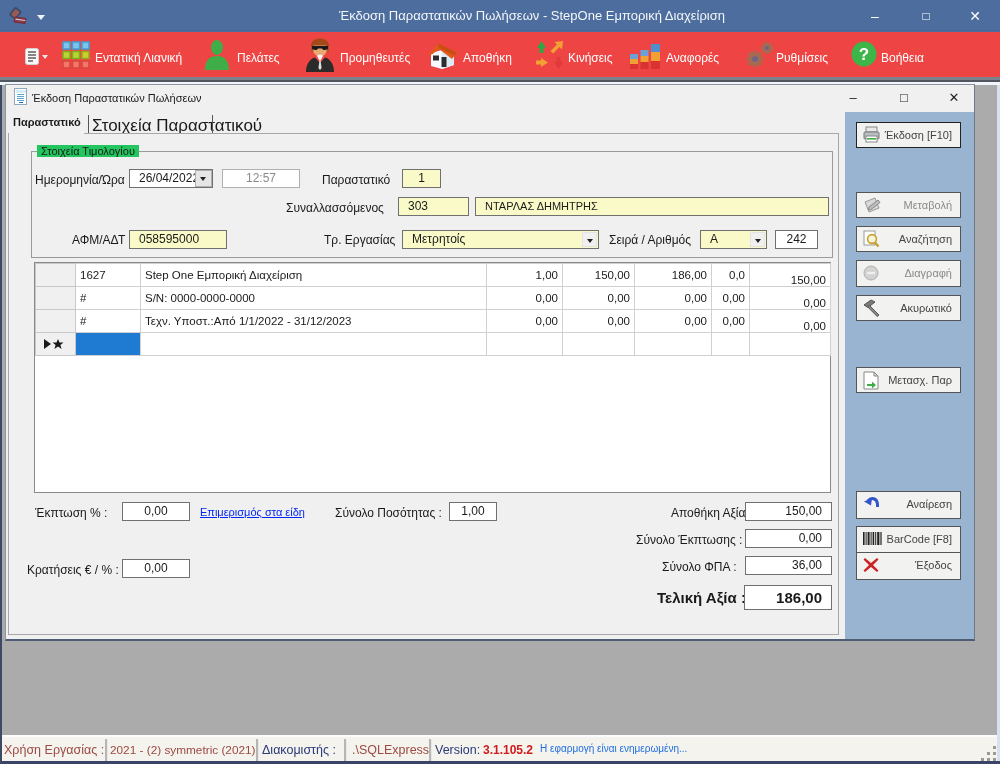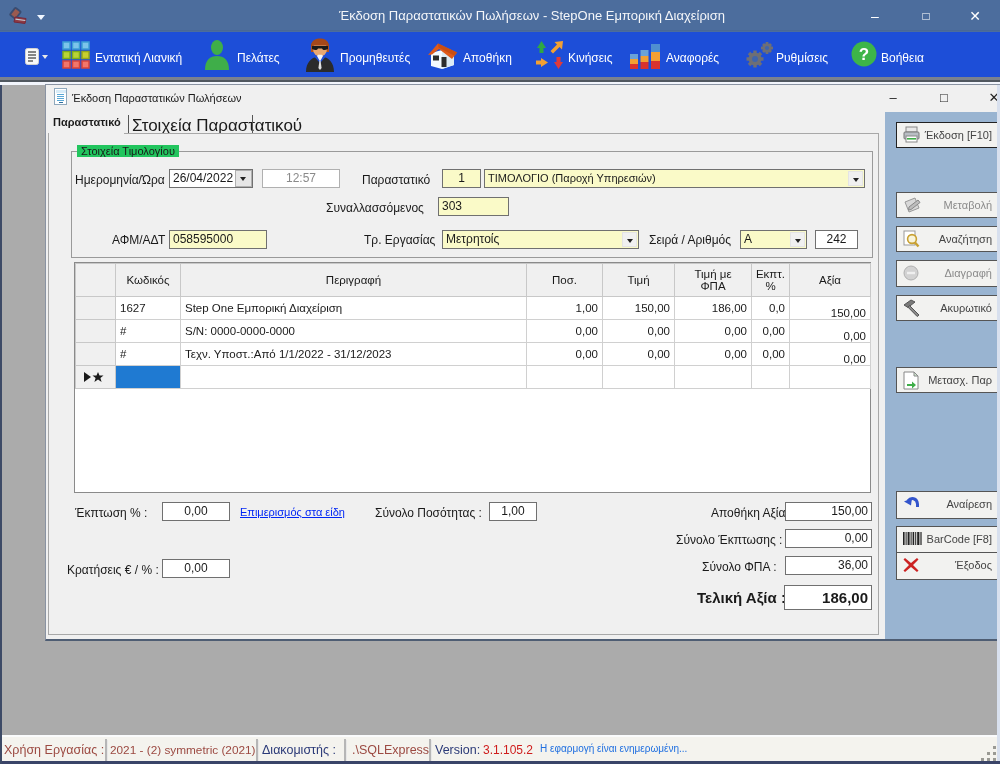--- a/index.html
+++ b/index.html
@@ -6,44 +6,44 @@
 html,body { width:1000px; height:764px; overflow:hidden; }
 body { font-family:"Liberation Sans", sans-serif; position:relative; background:#ababab; }
 .abs { position:absolute; }
 
 
 #titlebar { position:absolute; left:0; top:0; width:1000px; height:32px; background:#4c6d9d; }
 #apptitle { position:absolute; left:0; top:0; width:1000px; height:32px; line-height:32px; text-align:center; color:#f4f6f9; font-size:13px;margin-left:32px; }
 .wbtn { position:absolute; top:0; width:46px; height:32px; color:#fff; text-align:center; line-height:32px; font-size:14px; }
 
 
-#toolbar { position:absolute; left:0; top:32px; width:1000px; height:45px; background:#1d4ed8; }
+#toolbar { position:absolute; left:0; top:32px; width:1000px; height:45px; background:#ef4444; }
 .tbtext { position:absolute; color:#fff; font-size:12px; top:19px; }
 #navstrip { position:absolute; left:0; top:77px; width:1000px; height:8px; background:linear-gradient(#7b828e 0 38%, #50575f 38% 60%, #f2f5fc 60% 100%); }
 
 
-#mdi { position:absolute; left:0; top:85px; width:840px; height:650px; background:#ababab;margin-left:40px; }
+#mdi { position:absolute; left:0; top:85px; width:840px; height:650px; background:#ababab; }
 
 
 #win { position:absolute; left:5px; top:-1px; width:970px; height:557px; background:#f0f0f0; border:1px solid #8a93a2; border-right-color:#70798a; border-bottom:2px solid #4e5d73; }
 .ricon { position:absolute; left:6px; top:3px; }
 #wtitle { position:absolute; left:0; top:0; width:100%; height:26px; background:#f0f0f0; }
 #wtitle .txt { position:absolute; left:26px; top:7px; font-size:11px; color:#1a1a1a; }
 .wc { position:absolute; top:0; height:26px; width:44px; color:#222; text-align:center; line-height:26px; font-size:13px; }
 
 
 #tabs { position:absolute; left:4px; top:30px; height:22px; font-size:12px; color:#1a1a1a; }
 
 
 #grp { position:absolute; left:25px; top:66px; width:802px; height:107px; border:1px solid #9a9a9a; }
 #grp legend,
 #grplabel { position:absolute; left:5px; top:-7px; background:#22c55e; padding:0 4px; font-size:11px; color:#1a1a1a; }
 
 .lbl { position:absolute; font-size:12px; color:#1a1a1a; white-space:nowrap; }
-.fld { position:absolute; background:#fff; border:1px solid #707070; font-size:12px; color:#1a1a1a; line-height:17px; padding:0 3px; white-space:nowrap; overflow:hidden; }
+.fld { position:absolute; background:#fff; border:1px solid #707070; font-size:12px; color:#1a1a1a; line-height:17px; padding:0 9px; white-space:nowrap; overflow:hidden; }
 .yellow { background:#fafac8; }
 .combo-arrow { position:absolute; right:1px; top:1px; bottom:1px; width:15px; background:#f0f0f0; border:1px solid #e4e4e4; }
 .combo-arrow:after { content:""; position:absolute; left:4px; top:6px; border:3.5px solid transparent; border-top:4.5px solid #222; }
 
 
 #grid { position:absolute; left:28px; top:177px; width:797px; height:231px; background:#fff; border:1px solid #8a8a8a; }
 #grid table { border-collapse:collapse; table-layout:fixed; width:100%; font-size:11.5px; color:#1a1a1a; }
 #grid th { background:#f0f0f0; border:1px solid #c8c8c8; font-weight:normal; font-size:11.5px; padding:0; }
 #grid td { border:1px solid #d0d0d0; padding:0 4px; height:23px; white-space:nowrap; overflow:hidden; }
 #grid .sel { background:#f0f0f0; border:1px solid #c8c8c8; }
@@ -54,21 +54,21 @@
 
 
 #rpanel { position:absolute; left:839px; top:27px; width:129px; height:527px; background:#99b4d1; }
 .rbtn { position:absolute; left:11px; width:105px; height:26px; background:#f2f2f0; border:1px solid #555; font-size:11px; color:#444; text-align:right; padding-right:8px; line-height:24px; }
 
 
 #statusbar { position:absolute; left:0; top:735px; width:1000px; height:29px; background:#f4f3ee; border-top:2px solid #fafbfc; font-size:12.5px; }
 #statusbar .s { position:absolute; top:6px; white-space:nowrap; }
 .maroon { color:#9c4a42; }
 .navy { color:#2b3a78; }
-.red { color:#cf1c1c; }
+.red { color:#cf1c1c;font-weight:bold; }
 .blue { color:#1f6fe0; }
 #statusbar .sep { position:absolute; top:2px; width:2px; height:22px; background:#b6b6b6; box-shadow:1px 1px 0 #e8e8e8; }
 #statusbottom { position:absolute; left:0; top:761px; width:1000px; height:3px; background:#3a4468; }
 </style>
 </head>
 <body>
 
 <div id="titlebar">
   <div id="apptitle">Έκδοση Παραστατικών Πωλήσεων - StepOne Εμπορική Διαχείριση</div>
   <svg class="abs" style="left:9px;top:7px" width="20" height="18" viewBox="0 0 20 18">
@@ -223,24 +223,24 @@
   <div class="abs" style="left:2px;top:549px;width:831px;height:1px;background:#a8a8a8"></div>
   <div id="grp">
         <span id="grplabel">Στοιχεία Τιμολογίου</span>
       </div>
 
   <div class="lbl" style="left:29px;top:88px">Ημερομηνία/Ώρα</div>
   <div class="fld" style="left:123px;top:84px;width:84px;height:19px">26/04/2022<span class="combo-arrow" style="right:0;top:0;bottom:0;width:17px;background:#e6e6e6;border:1px solid #b0b0b0"></span></div>
   <div class="fld" style="left:216px;top:84px;width:78px;height:19px;color:#8a8a8a;text-align:center;border-color:#b0b0b0">12:57</div>
   <div class="lbl" style="left:316px;top:88px">Παραστατικό</div>
   <div class="fld yellow" style="left:396px;top:84px;width:39px;height:19px;text-align:center">1</div>
-  <div class="fld yellow" style="left:438px;top:84px;width:381px;height:19px"><span style="font-size:11px">ΤΙΜΟΛΟΓΙΟ (Παροχή Υπηρεσιών)</span><span class="combo-arrow" style="background:#f0f0f0"></span></div>
 
   <div class="lbl" style="left:280px;top:116px">Συναλλασσόμενος</div>
   <div class="fld yellow" style="left:392px;top:112px;width:71px;height:19px">303</div>
+  <div class="fld yellow" style="left:469px;top:112px;width:354px;height:19px"><span style="font-size:11px">ΝΤΑΡΛΑΣ ΔΗΜΗΤΡΗΣ</span></div>
 
   <div class="lbl" style="left:66px;top:148px">ΑΦΜ/ΑΔΤ</div>
   <div class="fld yellow" style="left:123px;top:145px;width:98px;height:19px">058595000</div>
   <div class="lbl" style="left:318px;top:148px">Τρ. Εργασίας</div>
   <div class="fld yellow" style="left:396px;top:145px;width:197px;height:19px">Μετρητοίς<span class="combo-arrow" style="background:#f0f0f0"></span></div>
   <div class="lbl" style="left:603px;top:148px">Σειρά / Αριθμός</div>
   <div class="fld yellow" style="left:694px;top:145px;width:67px;height:19px">Α<span class="combo-arrow" style="background:#f0f0f0"></span></div>
   <div class="fld" style="left:769px;top:145px;width:43px;height:19px;text-align:center">242</div>
 
   <div id="grid">
@@ -249,30 +249,20 @@
         <col style="width:40px">
             <col style="width:65px">
             <col style="width:346px">
             <col style="width:76px">
             <col style="width:72px">
             <col style="width:77px">
             <col style="width:38px">
             <col style="width:81px">
       </colgroup>
       <tbody>
-            <tr style="height:33px">
-        <th></th>
-              <th>Κωδικός</th>
-              <th>Περιγραφή</th>
-              <th>Ποσ.</th>
-              <th>Τιμή</th>
-              <th>Τιμή με<br>ΦΠΑ</th>
-              <th>Εκπτ.<br>%</th>
-              <th>Αξία</th>
-      </tr>
       <tr>
               <td class="sel"></td>
               <td>1627</td>
               <td>Step One Εμπορική Διαχείριση</td>
               <td class="num">1,00</td>
               <td class="num">150,00</td>
               <td class="num">186,00</td>
               <td style="text-align:right">0,0</td>
               <td class="num" style="vertical-align:bottom">150,00</td>
             </tr>

